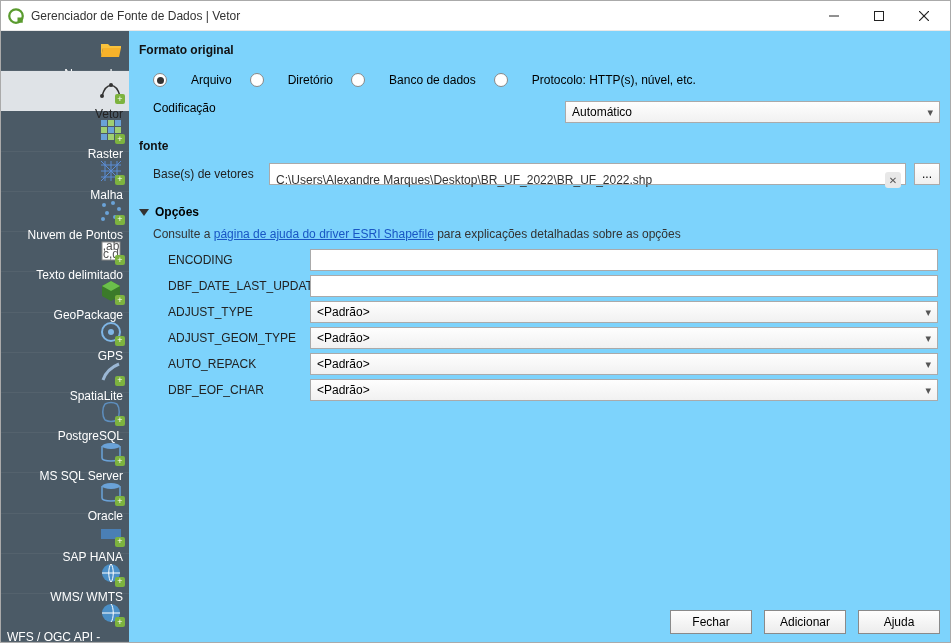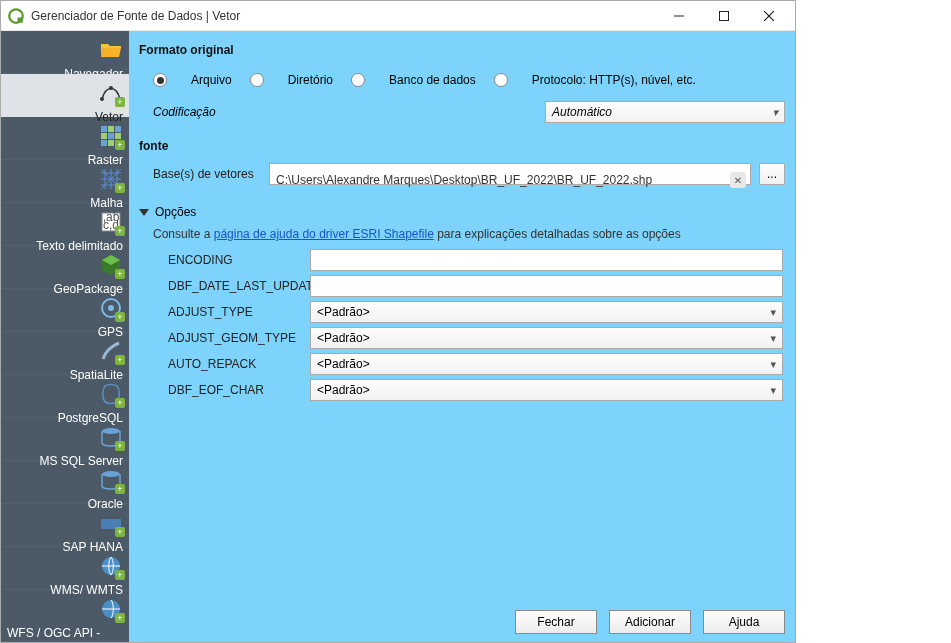--- a/index.html
+++ b/index.html
@@ -1,17 +1,17 @@
 <!DOCTYPE html>
 <html><head>
 <meta charset="utf-8">
 <style>
   * { box-sizing: border-box; margin: 0; padding: 0; font-family: "Segoe UI", Tahoma, sans-serif; font-size: 12px; }
   html, body { width: 951px; height: 643px; background: #fff; overflow: hidden; }
-  .window { width: 796px; height: 643px; display: flex; flex-direction: column; border: 1px solid #aaa; }
+  .window { width: 951px; height: 643px; display: flex; flex-direction: column; border: 1px solid #aaa; }
   .titlebar { height: 30px; display: flex; align-items: center; padding: 0 4px 0 6px; background: #fff; border-bottom: 1px solid #e9e9e9; }
   .app-icon { width: 18px; height: 18px; display: inline-flex; align-items: center; justify-content: center; margin-right: 6px; }
   .title-text { flex: 1; color: #333; }
   .win-btns { display: flex; }
   .win-btn { width: 45px; height: 29px; display: flex; align-items: center; justify-content: center; color: #222; }
   .body { flex: 1; display: flex; min-height: 0; }
   
   .sidebar { width: 128px; background: #4b5a66; color: #fff; display: flex; flex-direction: column; overflow-y: hidden; }
   .sb-item { display: flex; align-items: flex-end; gap: 6px; padding: 7px 6px; cursor: default; min-height: 32px; border-bottom: 1px solid rgba(255,255,255,0.05); flex-direction: column;}
   .sb-item.active { background: #dfe3e7; color: #222; }
@@ -28,32 +28,32 @@
   .radio-dot { width:14px; height:14px; border:1px solid #888; border-radius:50%; display:flex; align-items:center; justify-content:center; background:#fff;}
   .radio-dot.checked::after { content:""; width:7px; height:7px; background:#333; border-radius:50%; }
   .row { display:flex; align-items:center; gap:8px; margin-bottom:8px; }
   .row-label { width: 108px; color:#222; }
   .select { flex:1; height:22px; border:1px solid #aaa; background:linear-gradient(#fefefe,#f1f1f1); display:flex; align-items:center; padding:0 6px; position:relative; }
   .select::after { content:"▾"; position:absolute; right:6px; color:#555; font-size:11px;}
   .text-input { flex:1; height:22px; border:1px solid #aaa; background:#fff; padding:12px 24px 0 6px; position:relative; display:flex; align-items:center; color:#333; }
   .clear-x { position:absolute; right:4px; width:16px; height:16px; background:#e8e8e8; border-radius:3px; display:flex; align-items:center; justify-content:center; color:#555; font-size:10px; }
   .browse-btn { width:26px; height:22px; border:1px solid #aaa; background:linear-gradient(#fefefe,#f0f0f0); display:flex; align-items:center; justify-content:center; }
   .section-spacer { height:6px; }
-  .options-head { display:flex; align-items:center; gap:6px; font-weight:normal; margin: 6px 0 8px 0;}
+  .options-head { display:flex; align-items:center; gap:6px; font-weight:bold; margin: 6px 0 8px 0;}
   .disclosure { width:0; height:0; border-left:5px solid transparent; border-right:5px solid transparent; border-top:7px solid #333; }
   .help-text { color:#333; margin: 0 0 8px 14px; }
   .help-text a { color:#1856c4; text-decoration: underline; }
   .opt-table { display:flex; flex-direction:column; gap:4px; margin-left:14px; margin-right:2px;}
   .opt-row { display:flex; align-items:center; gap:6px; }
   .opt-label { width: 136px; color:#222;margin-left:15px; }
   .opt-input { flex:1; height:22px; border:1px solid #aaa; background:#fff; padding:0 6px; display:flex; align-items:center;}
   .main-fill { flex:1; }
   .footer { display:flex; justify-content:flex-end; gap:12px; padding-top:8px; }
   .btn { min-width:82px; height:24px; border:1px solid #8a8a8a; background:linear-gradient(#fefefe,#ececec); display:flex; align-items:center; justify-content:center; padding:0 12px; }
-  .encod-row { display:flex; align-items:center; gap:2px; padding-left:14px; margin-bottom:6px;font-style:italic;}
+  .encod-row { display:flex; align-items:flex-start; gap:22px; padding-left:14px; margin-bottom:6px;}
 </style>
 </head>
 <body>
 
 <div class="window">
 
   <div class="titlebar">
     <span class="app-icon">
       <svg viewBox="0 0 24 24">
           <circle cx="12" cy="12" r="9" fill="none" stroke="#5a9b2f" stroke-width="3"></circle>
@@ -128,20 +128,34 @@
               <path d="M2 6h20M2 12h20M2 18h20M6 2v20M12 2v20M18 2v20" stroke="#5b8dd6" stroke-width="1" fill="none"></path>
               <path d="M2 2l20 20M22 2L2 22" stroke="#5b8dd6" stroke-width="1"></path>
             </svg>
             <span class="plus-badge"></span>
           </span>
         <span class="sb-label">Malha</span>
       </div>
       <div class="sb-item">
         <span class="sb-icon">
             <svg viewBox="0 0 24 24">
+              <circle cx="5" cy="6" r="2" fill="#6aa2d8"></circle>
+              <circle cx="14" cy="4" r="2" fill="#6aa2d8"></circle>
+              <circle cx="20" cy="10" r="2" fill="#6aa2d8"></circle>
+              <circle cx="8" cy="14" r="2" fill="#6aa2d8"></circle>
+              <circle cx="16" cy="18" r="2" fill="#6aa2d8"></circle>
+              <circle cx="4" cy="20" r="2" fill="#6aa2d8"></circle>
+            </svg>
+            <span class="plus-badge"></span>
+          </span>
+        <span class="sb-label">Nuvem de Pontos</span>
+      </div>
+      <div class="sb-item">
+        <span class="sb-icon">
+            <svg viewBox="0 0 24 24">
               <rect x="3" y="3" width="18" height="18" fill="#fff" stroke="#888"></rect>
               <text x="12" y="11" text-anchor="middle" font-size="7" fill="#555">,ab</text>
               <text x="12" y="19" text-anchor="middle" font-size="7" fill="#555">c,d</text>
             </svg>
             <span class="plus-badge"></span>
           </span>
         <span class="sb-label">Texto delimitado</span>
       </div>
       <div class="sb-item">
         <span class="sb-icon">

